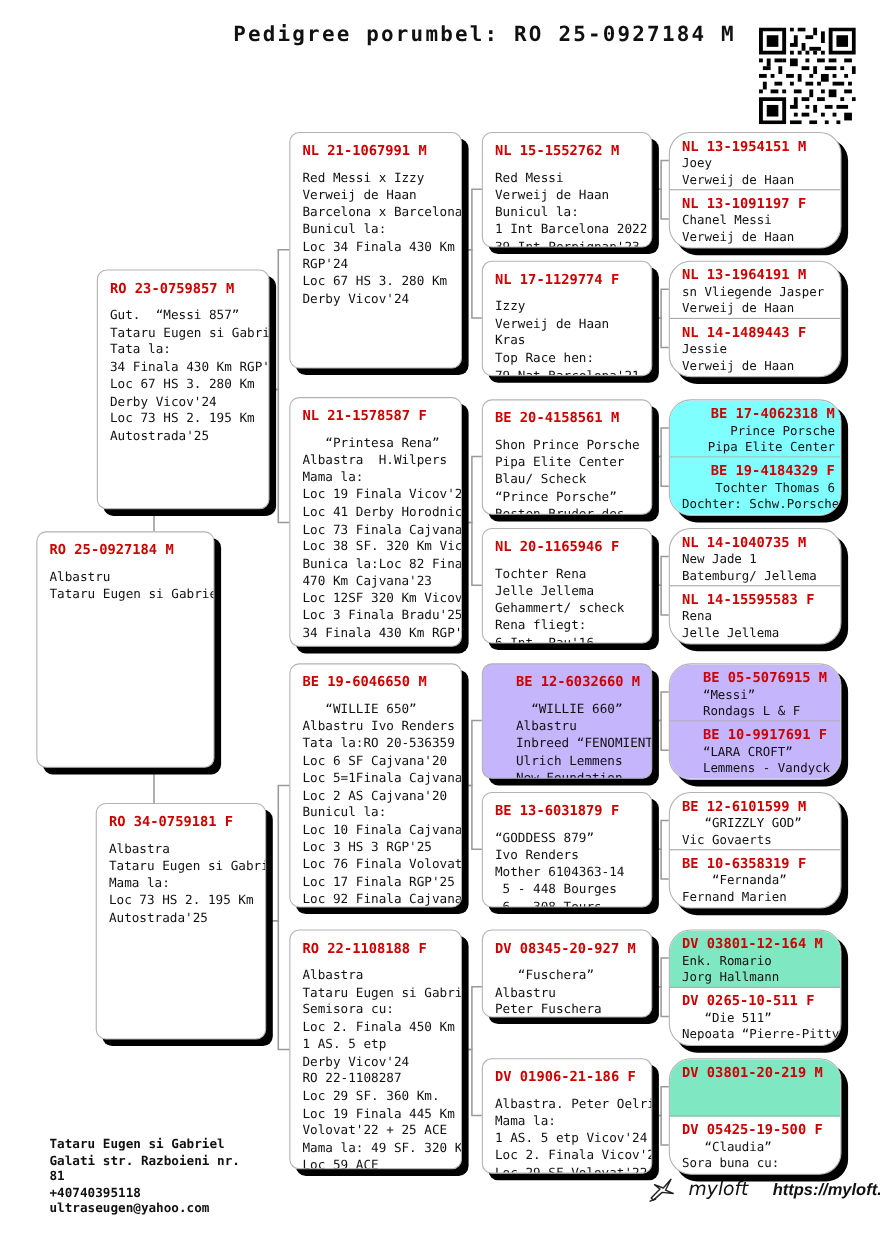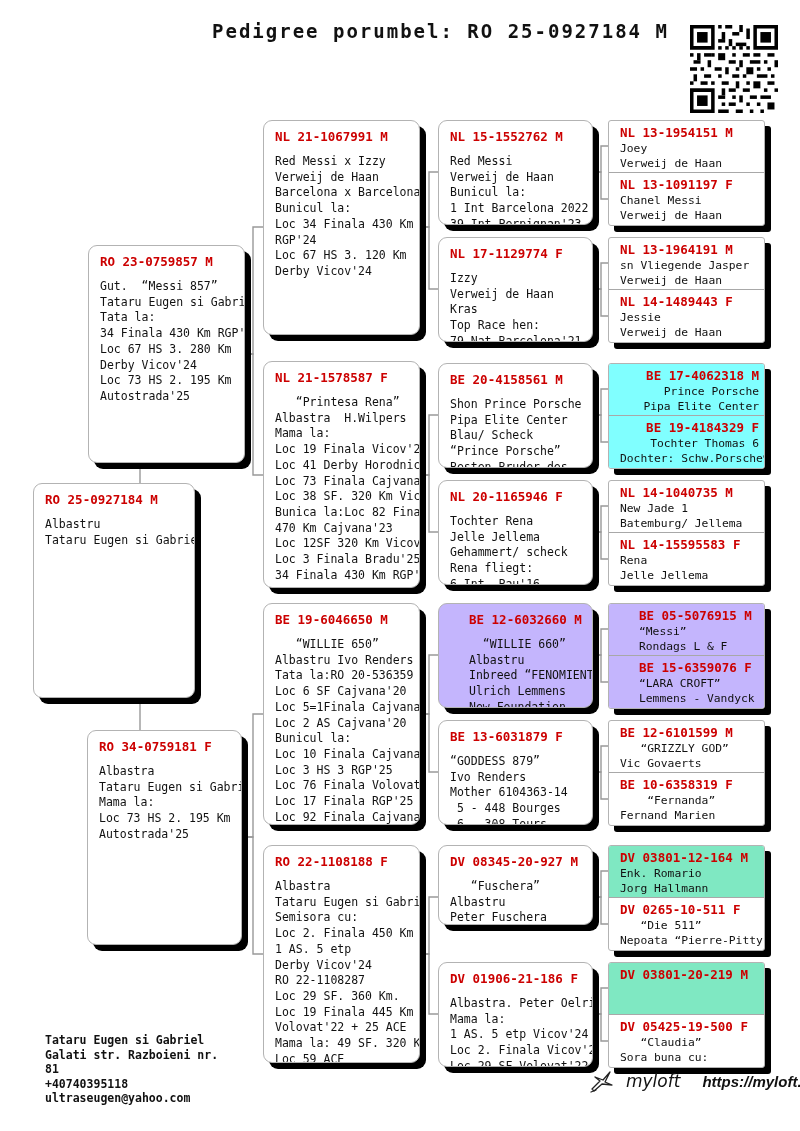--- a/index.html
+++ b/index.html
@@ -14,21 +14,21 @@
   .qr{position:absolute;left:690px;top:25px;width:88px;height:88px;}
   svg.connectors{position:absolute;left:0;top:0;pointer-events:none;}
   .box{
     position:absolute;background:#fff;border:1px solid #b3b3b3;border-radius:9px;
     box-shadow:6px 6px 0 #000;box-sizing:border-box;overflow:hidden;
     padding:8px 6px 4px 11px;
   }
   .box .ring{color:#cc0000;font-weight:bold;font-size:12.5px;margin-bottom:10px;white-space:pre;}
   .box .body{font-size:11.5px;line-height:15.7px;white-space:pre;}
   .pair{
-    position:absolute;background:#fff;border:1px solid #b3b3b3;border-radius:3px;
+    position:absolute;background:#fff;border:1px solid #b3b3b3;border-radius:20px;
     box-shadow:6px 6px 0 #000;box-sizing:border-box;overflow:hidden;width:157px;height:106px;
   }
   .cell{height:52px;box-sizing:border-box;padding:4px 5px 0 11px;border-bottom:1px solid #a8a8a8;}
   .cell:last-child{border-bottom:none;}
   .cell .ring{color:#cc0000;font-weight:bold;font-size:12.5px;margin-bottom:2px;white-space:pre;}
   .cell .body{font-size:11.3px;line-height:14.8px;white-space:pre;}
   .bg-cyan{background:#80ffff;text-align:right;}
   .bg-pink{background:#c4b5fd;padding-left:30px;}
   .bg-green{background:#7fe8c2;}
   .footer{
@@ -190,21 +190,21 @@
 </div>
 
 <div class="box" style="left:263px;top:120px;width:157px;height:215px">
   <div class="ring">NL 21-1067991 M</div>
   <div class="body">Red Messi x Izzy
 Verweij de Haan
 Barcelona x Barcelona
 Bunicul la:
 Loc 34 Finala 430 Km
 RGP'24
-Loc 67 HS 3. 120 Km
+Loc 67 HS 3. 280 Km
 Derby Vicov'24</div>
 </div>
 <div class="box" style="left:263px;top:361px;width:157px;height:227px">
   <div class="ring">NL 21-1578587 F</div>
   <div class="body">   “Printesa Rena”
 Albastra  H.Wilpers
 Mama la:
 Loc 19 Finala Vicov'25
 Loc 41 Derby Horodnic'25
 Loc 73 Finala Cajvana'23
@@ -370,21 +370,21 @@
 Jelle Jellema</div>
   </div>
 </div>
 <div class="pair" style="left:608px;top:603px">
   <div class="cell bg-pink">
     <div class="ring">BE 05-5076915 M</div>
     <div class="body">“Messi”
 Rondags L &amp; F</div>
   </div>
   <div class="cell bg-pink">
-    <div class="ring">BE 15-6359076 F</div>
+    <div class="ring">BE 10-9917691 F</div>
     <div class="body">“LARA CROFT”
 Lemmens - Vandyck</div>
   </div>
 </div>
 <div class="pair" style="left:608px;top:720px">
   <div class="cell">
     <div class="ring">BE 12-6101599 M</div>
     <div class="body">   “GRIZZLY GOD”
 Vic Govaerts</div>
   </div>

